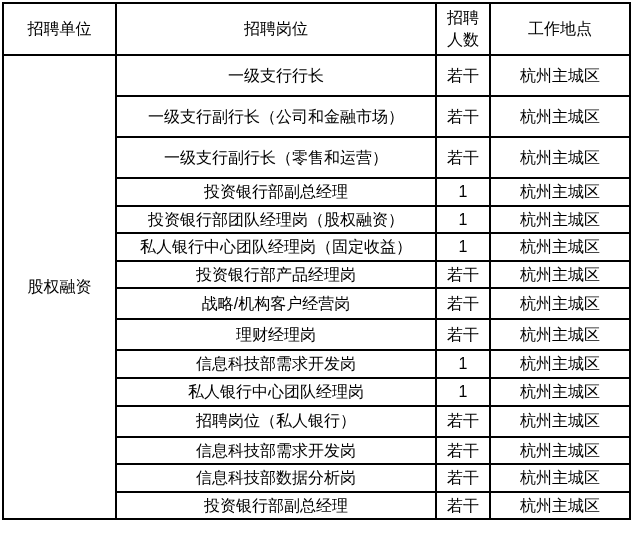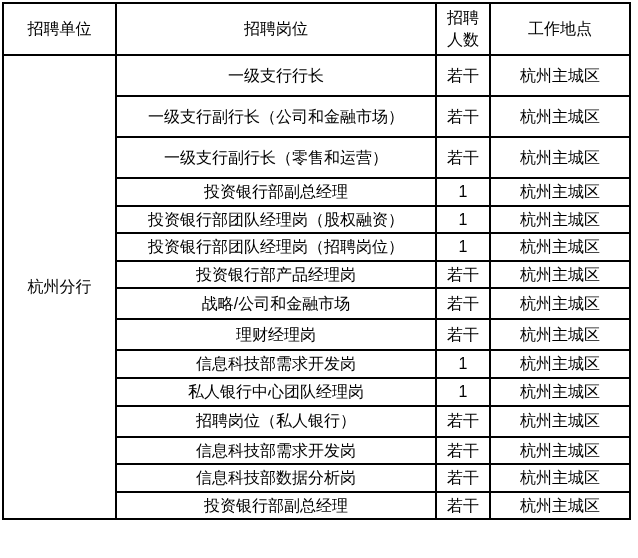--- a/index.html
+++ b/index.html
@@ -61,21 +61,21 @@
     <thead>
       <tr class="h-head">
         <th>招聘单位</th>
         <th>招聘岗位</th>
         <th>招聘人数</th>
         <th>工作地点</th>
       </tr>
     </thead>
     <tbody>
       <tr class="h-tall">
-        <td rowspan="15">杭州分行</td>
+        <td rowspan="15">股权融资</td>
         <td>一级支行行长</td>
         <td>若干</td>
         <td>杭州主城区</td>
       </tr>
       <tr class="h-tall">
         <td>一级支行副行长（公司和金融市场）</td>
         <td>若干</td>
         <td>杭州主城区</td>
       </tr>
       <tr class="h-tall">
@@ -87,31 +87,31 @@
         <td>投资银行部副总经理</td>
         <td>1</td>
         <td>杭州主城区</td>
       </tr>
       <tr class="h-short">
         <td>投资银行部团队经理岗（股权融资）</td>
         <td>1</td>
         <td>杭州主城区</td>
       </tr>
       <tr class="h-short">
-        <td>投资银行部团队经理岗（招聘岗位）</td>
+        <td>私人银行中心团队经理岗（固定收益）</td>
         <td>1</td>
         <td>杭州主城区</td>
       </tr>
       <tr class="h-short">
         <td>投资银行部产品经理岗</td>
         <td>若干</td>
         <td>杭州主城区</td>
       </tr>
       <tr class="h-med">
-        <td>战略/公司和金融市场</td>
+        <td>战略/机构客户经营岗</td>
         <td>若干</td>
         <td>杭州主城区</td>
       </tr>
       <tr class="h-med">
         <td>理财经理岗</td>
         <td>若干</td>
         <td>杭州主城区</td>
       </tr>
       <tr class="h-short">
         <td>信息科技部需求开发岗</td>

